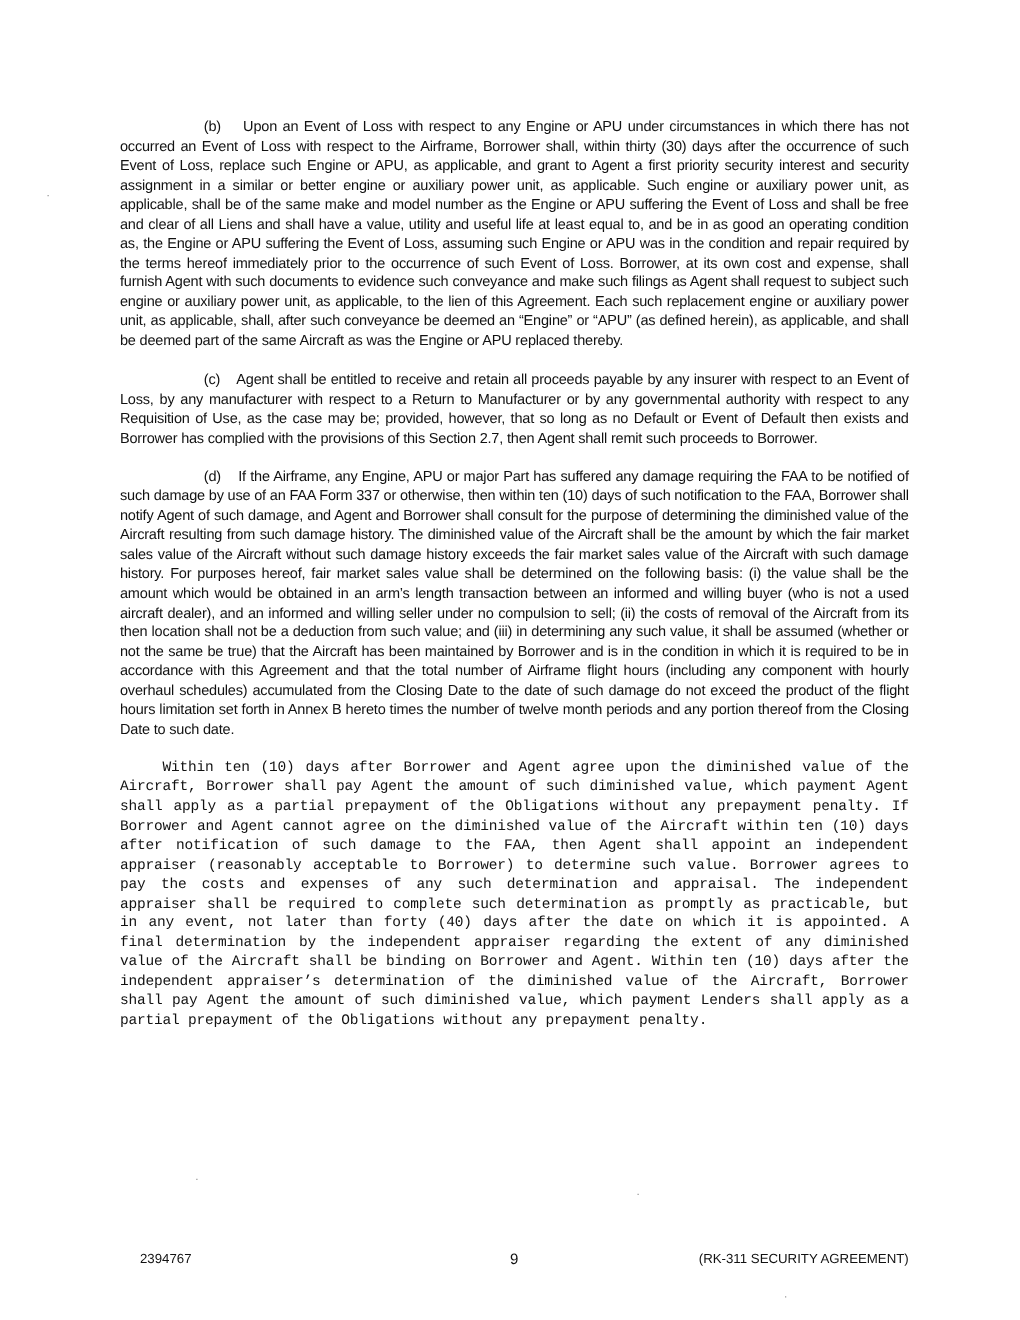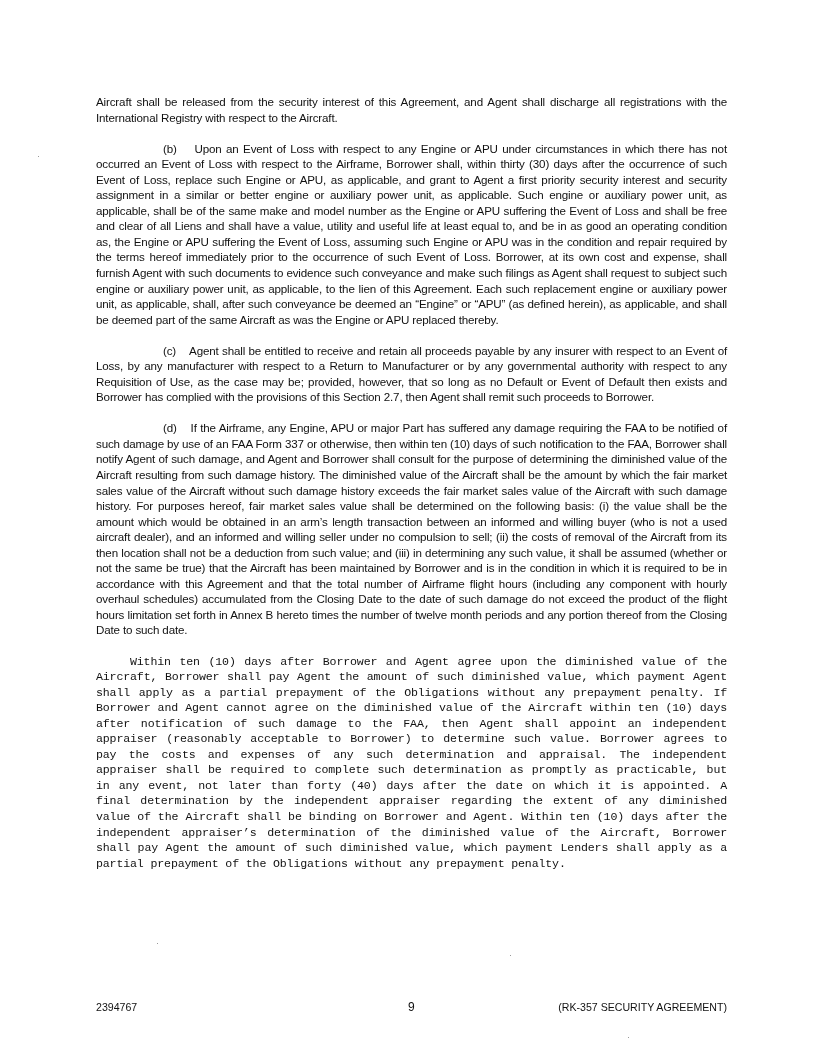--- a/index.html
+++ b/index.html
@@ -15,33 +15,30 @@
       letter-spacing: -0.15px;
     }
     .para { margin: 0 0 15.5px 0; }
     .ind-long { text-indent: 67px; }
     .ind-short { text-indent: 34px; font-family: Liberation Mono, monospace; }
     .u { }
     .footer {
       position: absolute; top: 1001px; left: 96px; width: 631px;
       font-size: 10.6px; height: 14px;
     }
-    .footer .left { position: absolute; left: 0; top: 0; }
+    .footer .left { position: absolute; left: 16px; top: 0; }
     .footer .center { position: absolute; left: 312px; top: -1px; font-size: 12px; }
     .footer .right { position: absolute; right: 0; top: 0; }
     .speck { position: absolute; width: 1px; height: 1px; background: #999; }
   </style>
 </head>
 <body>
 
 <div class="page-body">
 
-  <p class="para">
-    <span>Aircraft shall be released from the security interest of this Agreement, and Agent shall discharge all registrations with the International Registry with respect to the Aircraft.</span>
-  </p>
 
   <p class="para ind-long">
     <span>(b)</span>&nbsp;&nbsp;&nbsp;
     <span>Upon an Event of Loss with respect to any Engine or APU under circumstances in which there has not occurred an Event of Loss with respect to the Airframe, Borrower shall, within thirty (30) days after the occurrence of such Event of Loss, replace such Engine or APU, as applicable, and grant to Agent a first priority security interest and security assignment in a similar or better engine or auxiliary power unit, as applicable.  Such engine or auxiliary power unit, as applicable, shall be of the same make and model number as the Engine or APU suffering the Event of Loss and shall be free and clear of all Liens and shall have a value, utility and useful life at least equal to, and be in as good an operating condition as, the Engine or APU suffering the Event of Loss, assuming such Engine or APU was in the condition and repair required by the terms hereof immediately prior to the occurrence of such Event of Loss.  Borrower, at its own cost and expense, shall furnish Agent with such documents to evidence such conveyance and make such filings as Agent shall request to subject such engine or auxiliary power unit, as applicable, to the lien of this Agreement.  Each such replacement engine or auxiliary power unit, as applicable, shall, after such conveyance be deemed an “Engine” or “APU” (as defined herein), as applicable, and shall be deemed part of the same Aircraft as was the Engine or APU replaced thereby.</span>
   </p>
 
   <p class="para ind-long">
     <span>(c)</span>&nbsp;&nbsp;&nbsp;
     <span>Agent shall be entitled to receive and retain all proceeds payable by any insurer with respect to an Event of Loss, by any manufacturer with respect to a Return to Manufacturer or by any governmental authority with respect to any Requisition of Use, as the case may be; </span><span class="u">provided</span><span>, </span><span class="u">however</span><span>, that so long as no Default or Event of Default then exists and Borrower has complied with the provisions of this Section 2.7, then Agent shall remit such proceeds to Borrower.</span>
   </p>
@@ -53,19 +50,19 @@
 
   <p class="para ind-short">
     <span>Within ten (10) days after Borrower and Agent agree upon the diminished value of the Aircraft, Borrower shall pay Agent the amount of such diminished value, which payment Agent shall apply as a partial prepayment of the Obligations without any prepayment penalty.  If Borrower and Agent cannot agree on the diminished value of the Aircraft within ten (10) days after notification of such damage to the FAA, then Agent shall appoint an independent appraiser (reasonably acceptable to Borrower) to determine such value.  Borrower agrees to pay the costs and expenses of any such determination and appraisal.  The independent appraiser shall be required to complete such determination as promptly as practicable, but in any event, not later than forty (40) days after the date on which it is appointed.  A final determination by the independent appraiser regarding the extent of any diminished value of the Aircraft shall be binding on Borrower and Agent.  Within ten (10) days after the independent appraiser’s determination of the diminished value of the Aircraft, Borrower shall pay Agent the amount of such diminished value, which payment Lenders shall apply as a partial prepayment of the Obligations without any prepayment penalty.</span>
   </p>
 
 </div>
 
 <div class="footer">
   <span class="left">2394767</span>
   <span class="center">9</span>
-  <span class="right">(RK-357 SECURITY AGREEMENT)</span>
+  <span class="right">(RK-311 SECURITY AGREEMENT)</span>
 </div>
 
 <div class="speck" style="left:38px;top:156px;"></div>
 <div class="speck" style="left:157px;top:943px;"></div>
 <div class="speck" style="left:510px;top:955px;"></div>
 <div class="speck" style="left:628px;top:1037px;"></div>
 
 </body></html>

